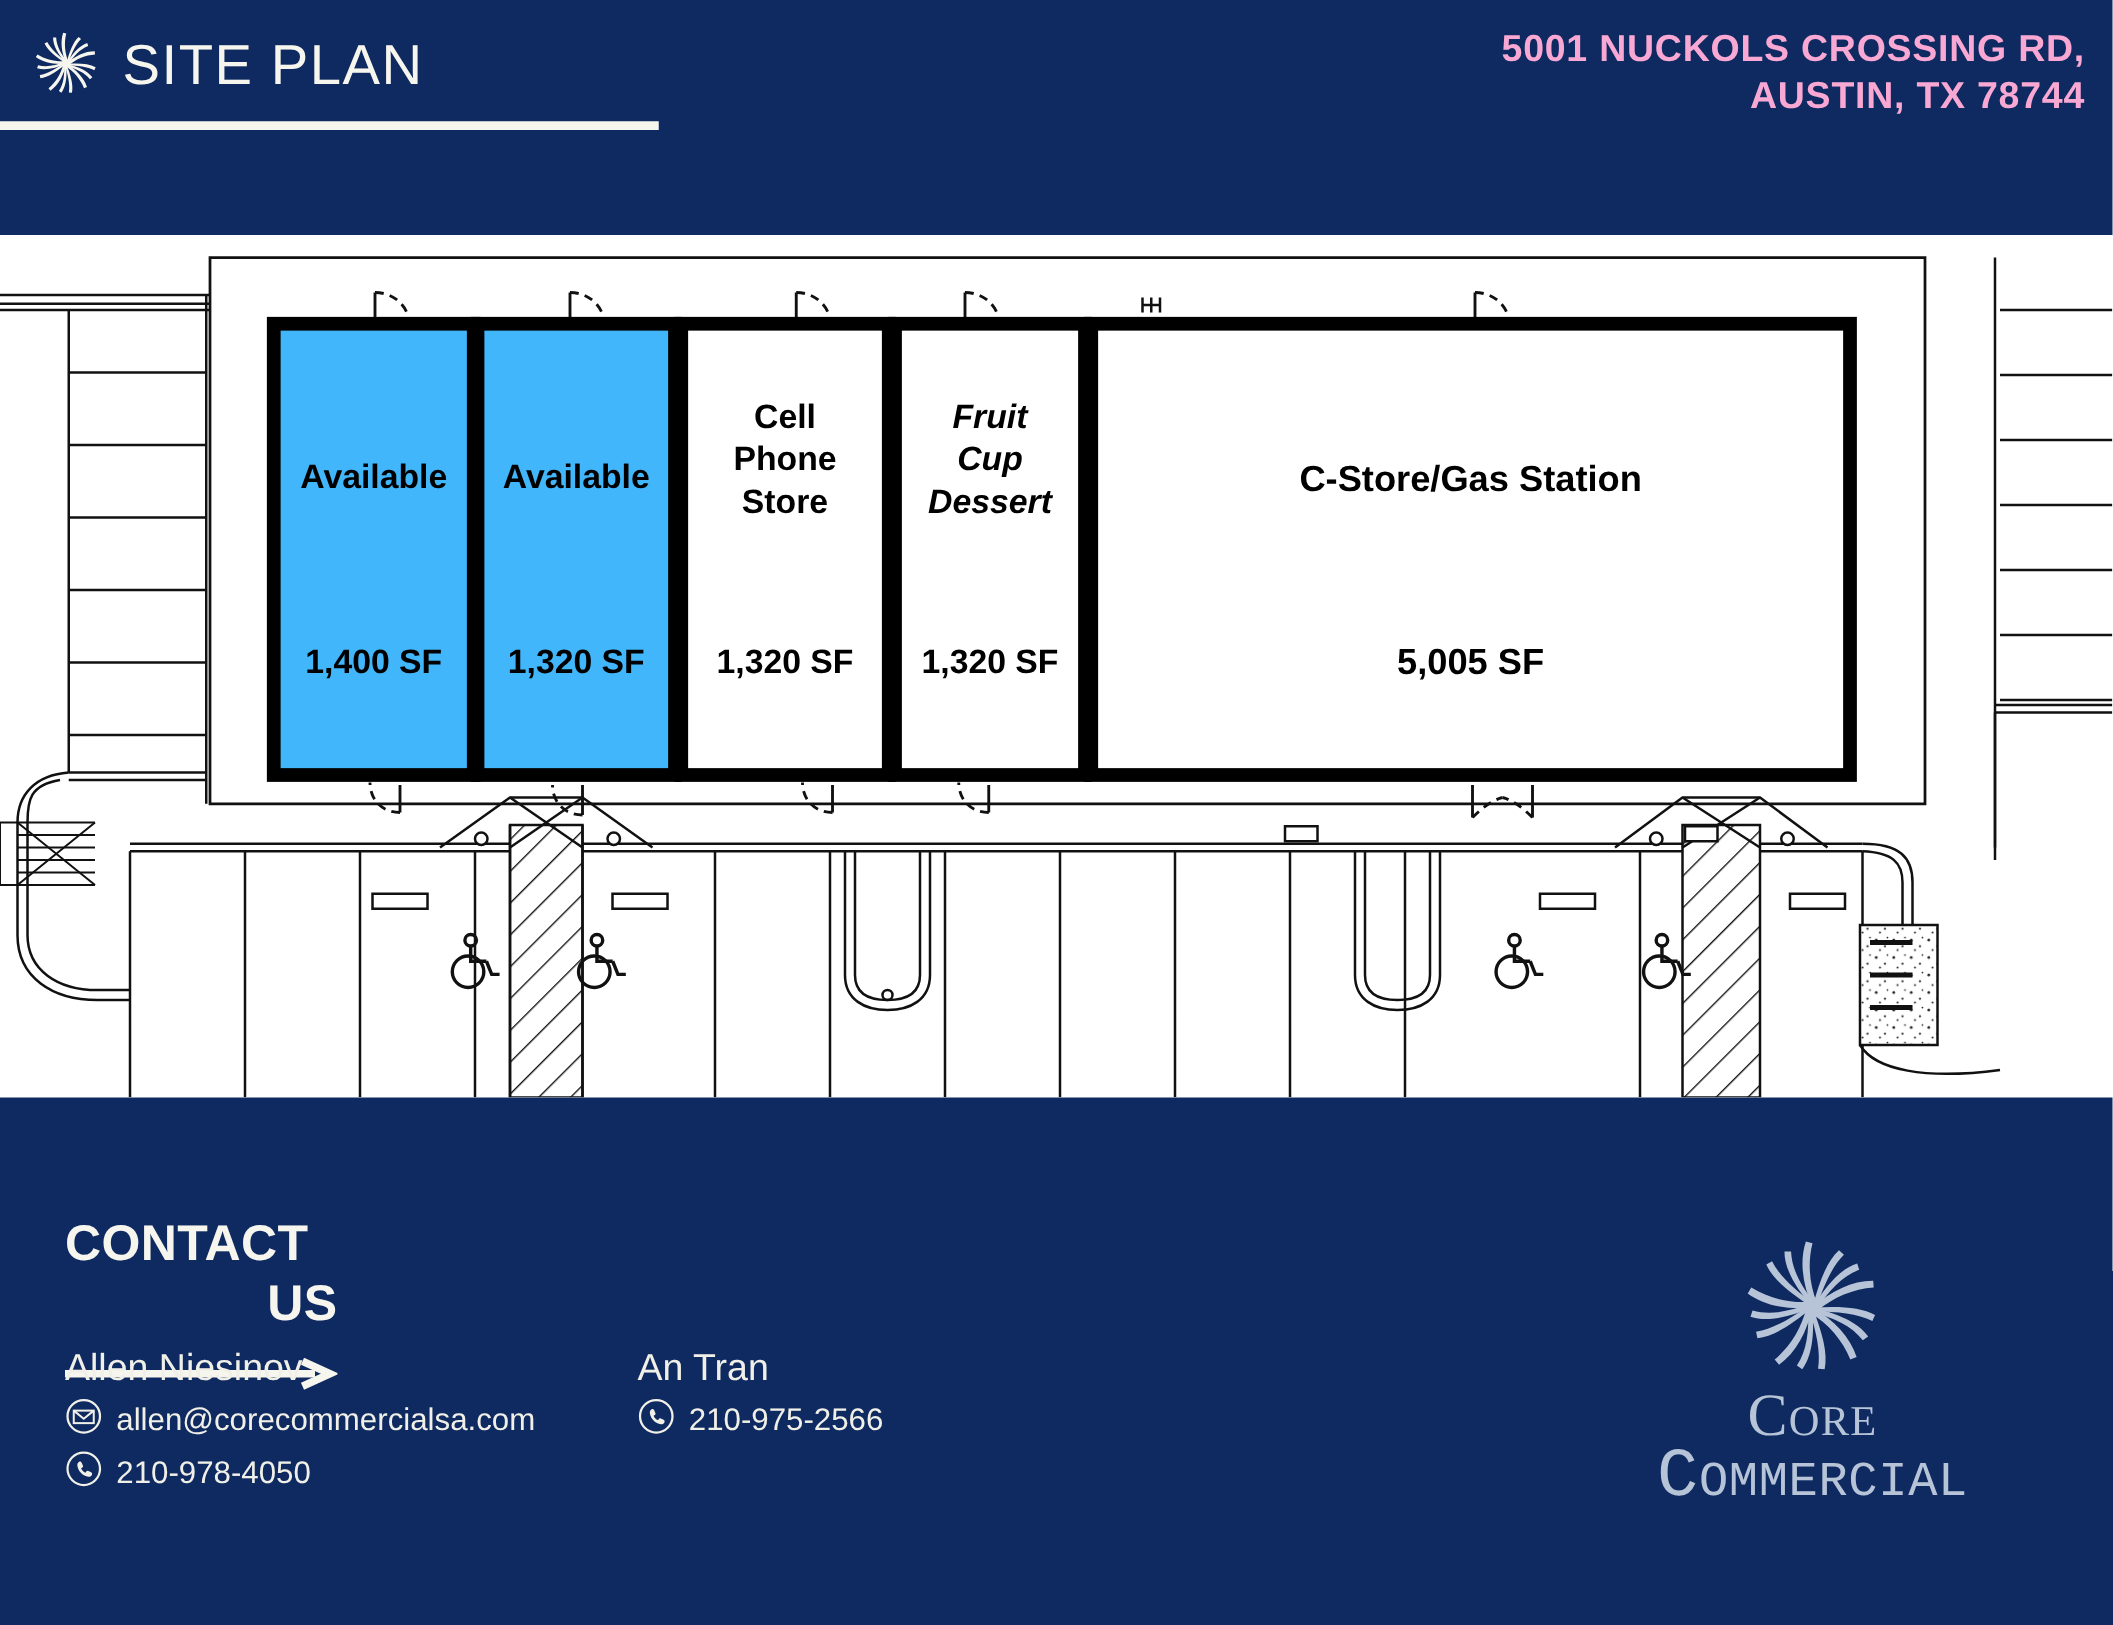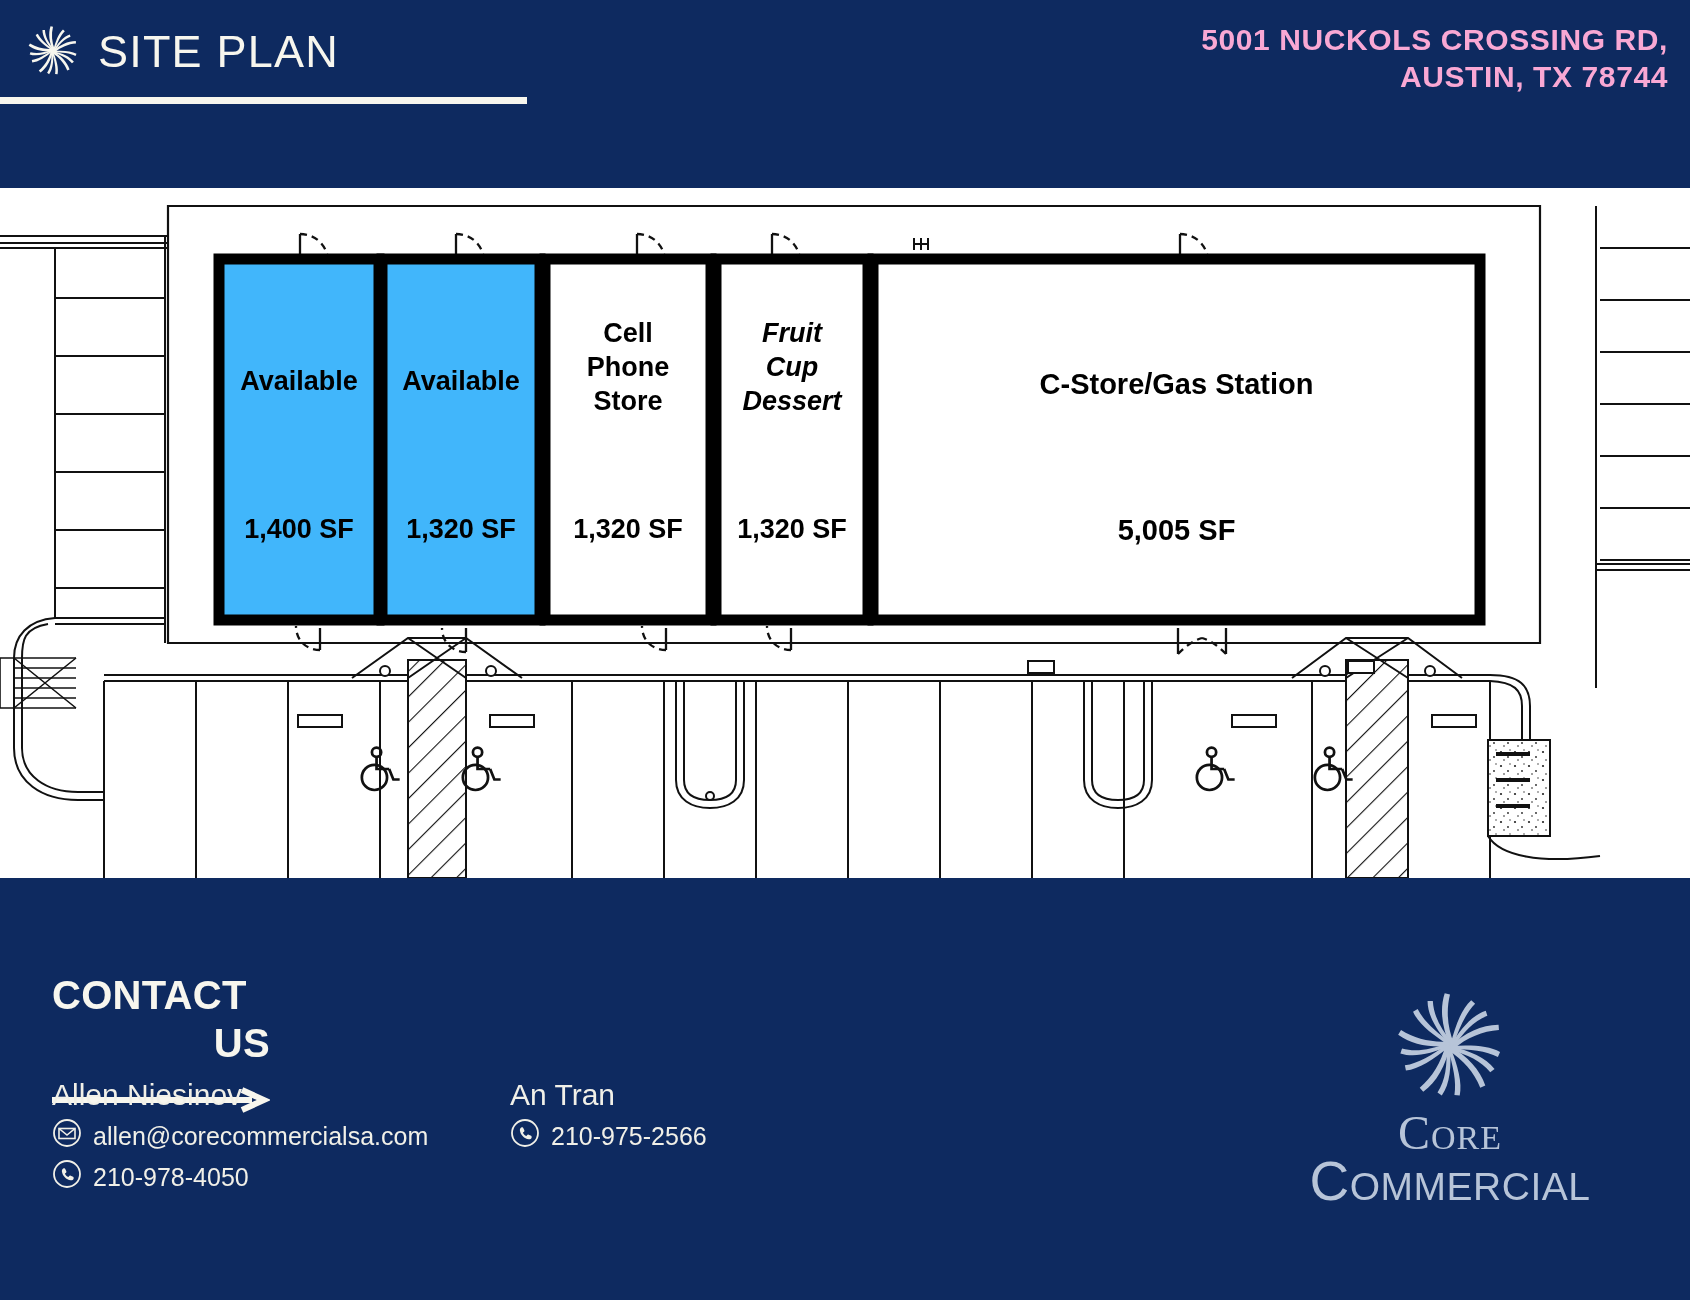--- a/index.html
+++ b/index.html
@@ -151,21 +151,21 @@
   }
   .brand-mark { display: block; margin: 0 auto; }
   .brand-core {
     font-family: Liberation Serif, serif;
     font-size: 48px;
     line-height: 0.94;
     letter-spacing: 1px;
     margin-top: -2px;
   }
   .brand-commercial {
-    font-family: Liberation Sans, sans-serif;
+    font-family: Liberation Mono, monospace;
     font-size: 55px;
     line-height: 0.98;
     letter-spacing: 0.5px;
   }
 </style>
 </head>
 <body>
 
 <div class="header">
   <div class="header-left">

